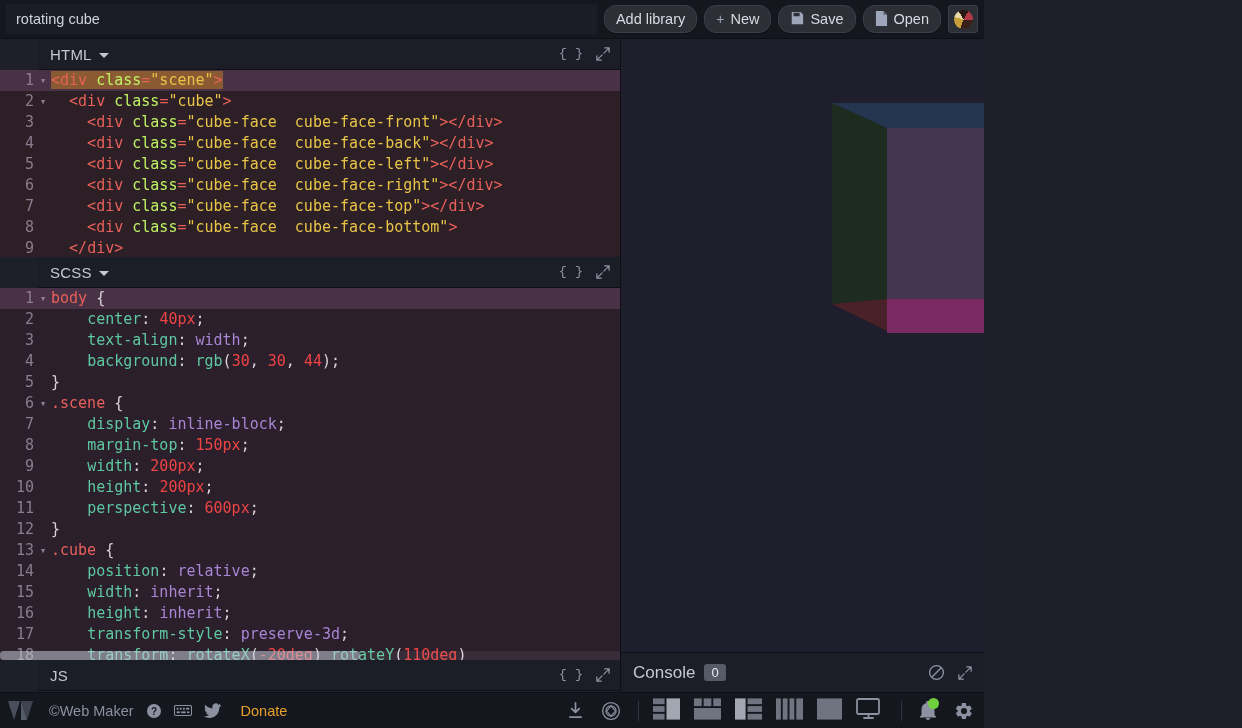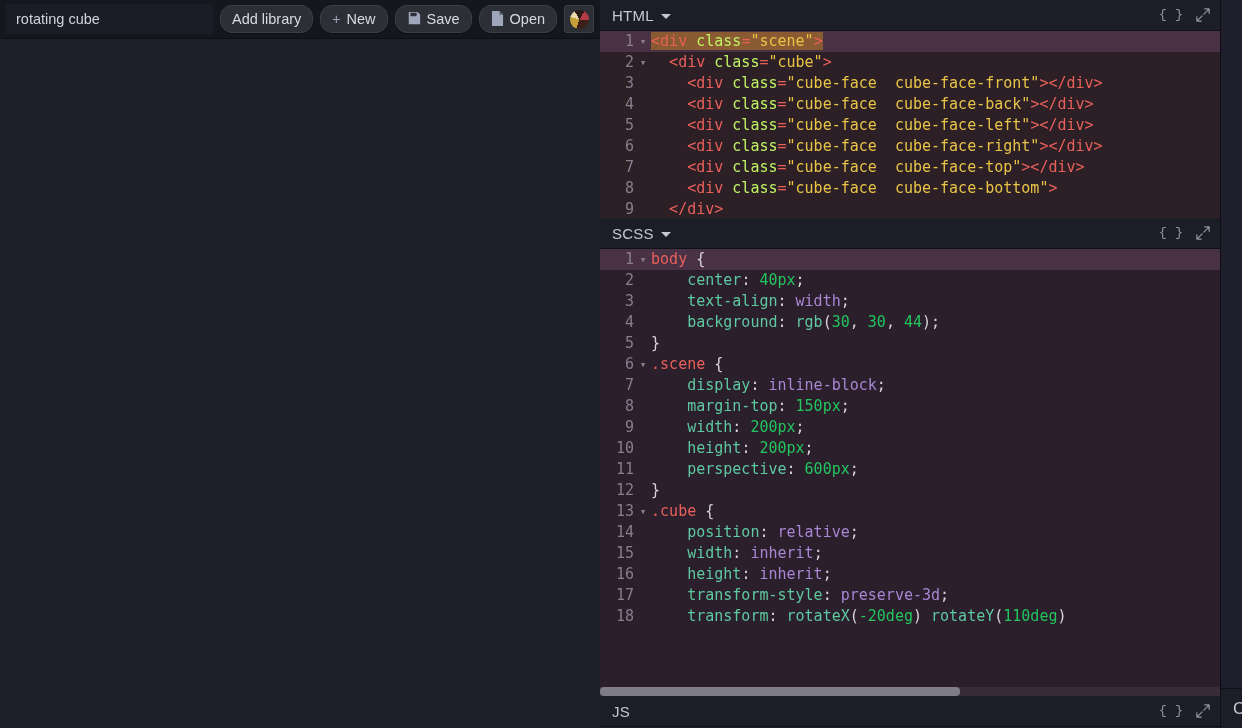--- a/index.html
+++ b/index.html
@@ -2,21 +2,21 @@
 <html><head>
 <meta charset="utf-8">
 <style>
   * { box-sizing: border-box; margin: 0; padding: 0; }
   html, body {
     width: 1242px; height: 728px;
     background: #1d2029;
     font-family: "Liberation Sans", sans-serif;
     overflow: hidden;
   }
-  .app { width: 984px; height: 728px; display: flex; flex-direction: row; background: #1d2029; }
+  .app { width: 984px; height: 728px; display: flex; flex-direction: column; background: #1d2029; }
 
   
   .topbar {
     height: 39px; flex: 0 0 39px;
     background: #15171e;
     display: flex; align-items: center;
     padding: 0 6px 0 0;
     border-bottom: 1px solid #0d0f14;
   }
   .title-input {
@@ -65,20 +65,21 @@
   .pane-html { height: 218px; flex: 0 0 218px; }
   .pane-css  { flex: 1 1 auto; }
   .pane-js   { height: 32px; flex: 0 0 32px; }
 
   .pane-head {
     height: 31px; flex: 0 0 31px;
     background: #1b1e27;
     display: flex; align-items: center;
     padding: 0 10px 0 12px;
     border-bottom: 1px solid #0f1117;
+    margin-left: 38px;
   }
   .pane-title {
     color: #c3c8d2; font-size: 15px; letter-spacing: .2px;
     font-family: "Liberation Sans", sans-serif;
     cursor: pointer; user-select: none;
   }
   .caret {
     width: 0; height: 0; margin-left: 7px; margin-top: 2px;
     border-left: 5px solid transparent; border-right: 5px solid transparent;
     border-top: 5px solid #c3c8d2; cursor: pointer;
@@ -108,21 +109,21 @@
   .fold { width: 12px; flex: 0 0 12px; color: #8b7d8c; font-size: 11px; text-align: center; }
   .ctext { flex: 1 1 auto; padding-left: 2px; }
   
   .t-tag   { color: #e8605a; }
   .t-attr  { color: #bef264; }
   .t-str   { color: #e8c547; }
   .t-punc  { color: #e8605a; }
   .t-sel   { color: #e8605a; }
   .t-prop  { color: #5ec8a0; }
   .t-val   { color: #a986d4; }
-  .t-num   { color: #22c55e; }
+  .t-num   { color: #ef4444; }
   .t-brace { color: #d8d4d8; }
   .t-fn    { color: #5ec8a0; }
   .sel-hl  { background: #8a5a32; }
 
   .scroll-h { position: absolute; left:0; right:0; bottom:0; height: 9px; background: rgba(255,255,255,.06); }
   .scroll-h i { display:block; height: 9px; width: 58%; background: rgba(200,205,220,.5); border-radius: 4px; }
 
   
   .preview { flex: 1 1 auto; background: #1e1e2c; position: relative; overflow: hidden; }
   .cube-wrap { position: absolute; left: 806px; top: 192px; width: 252px; height: 265px; }

